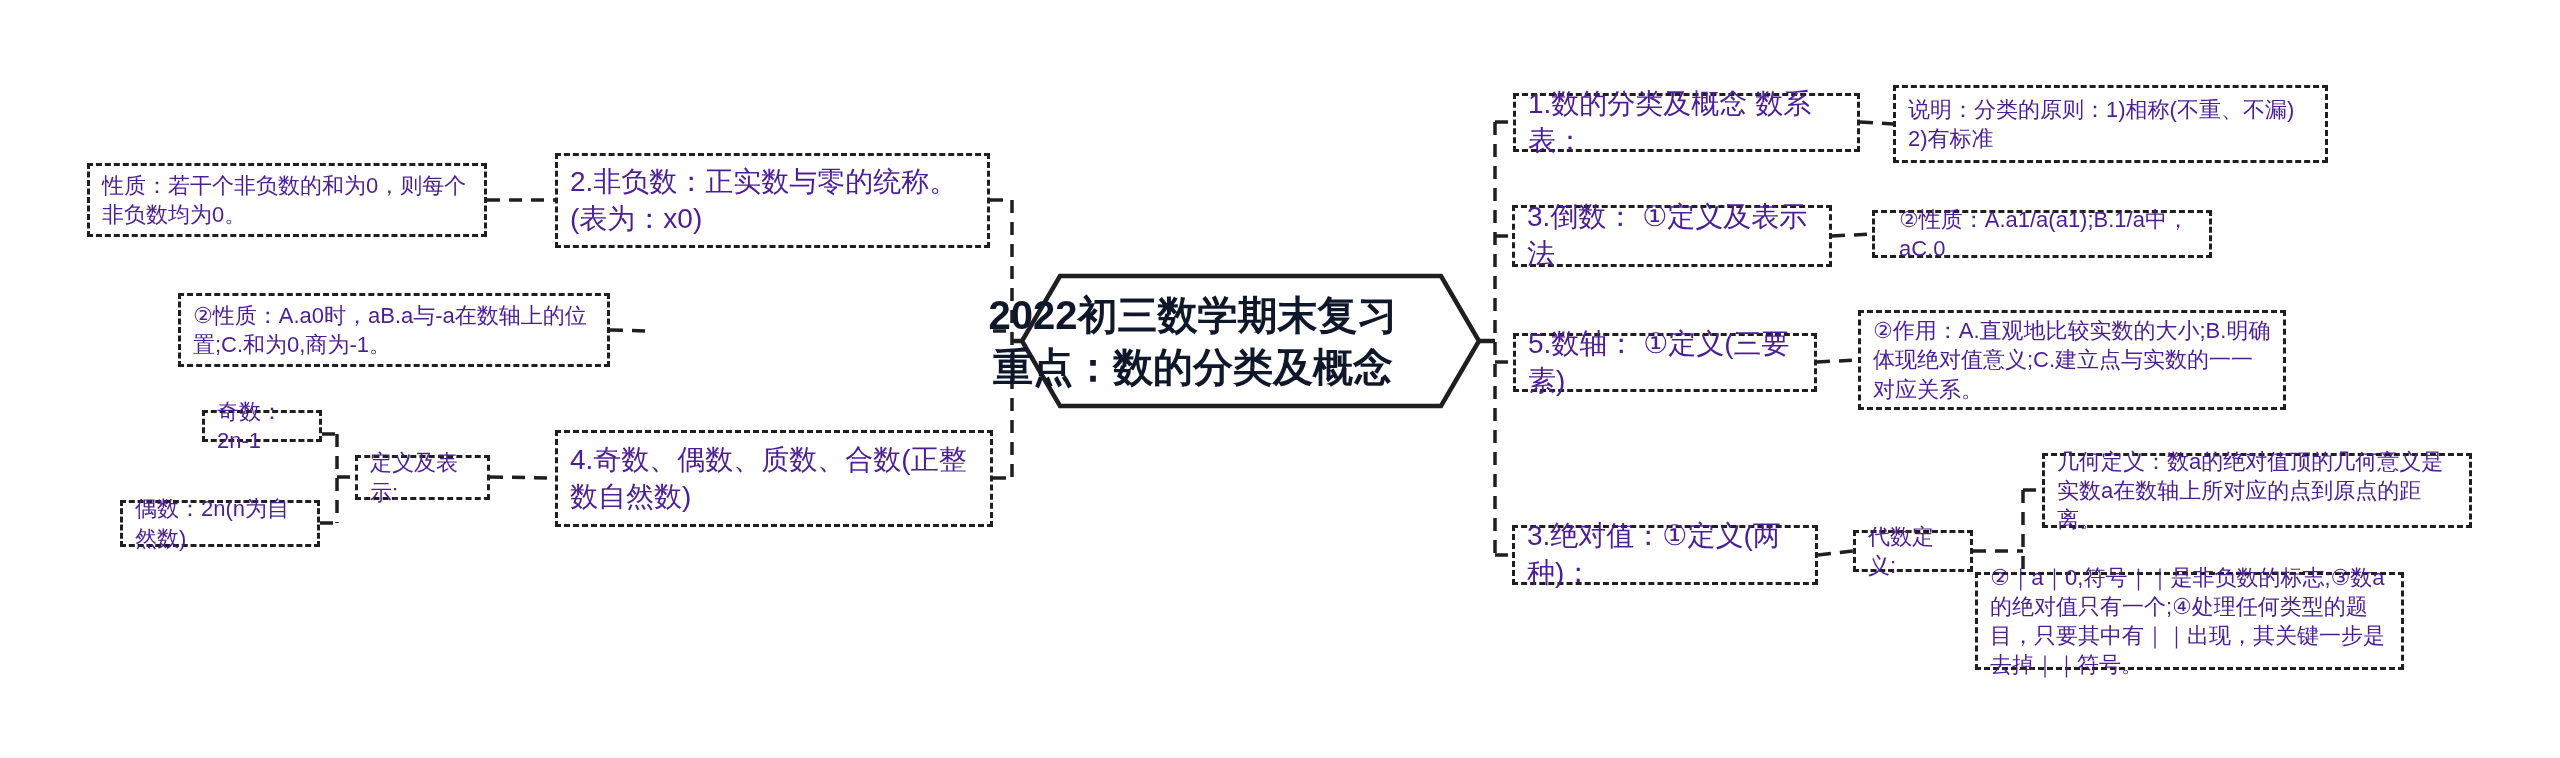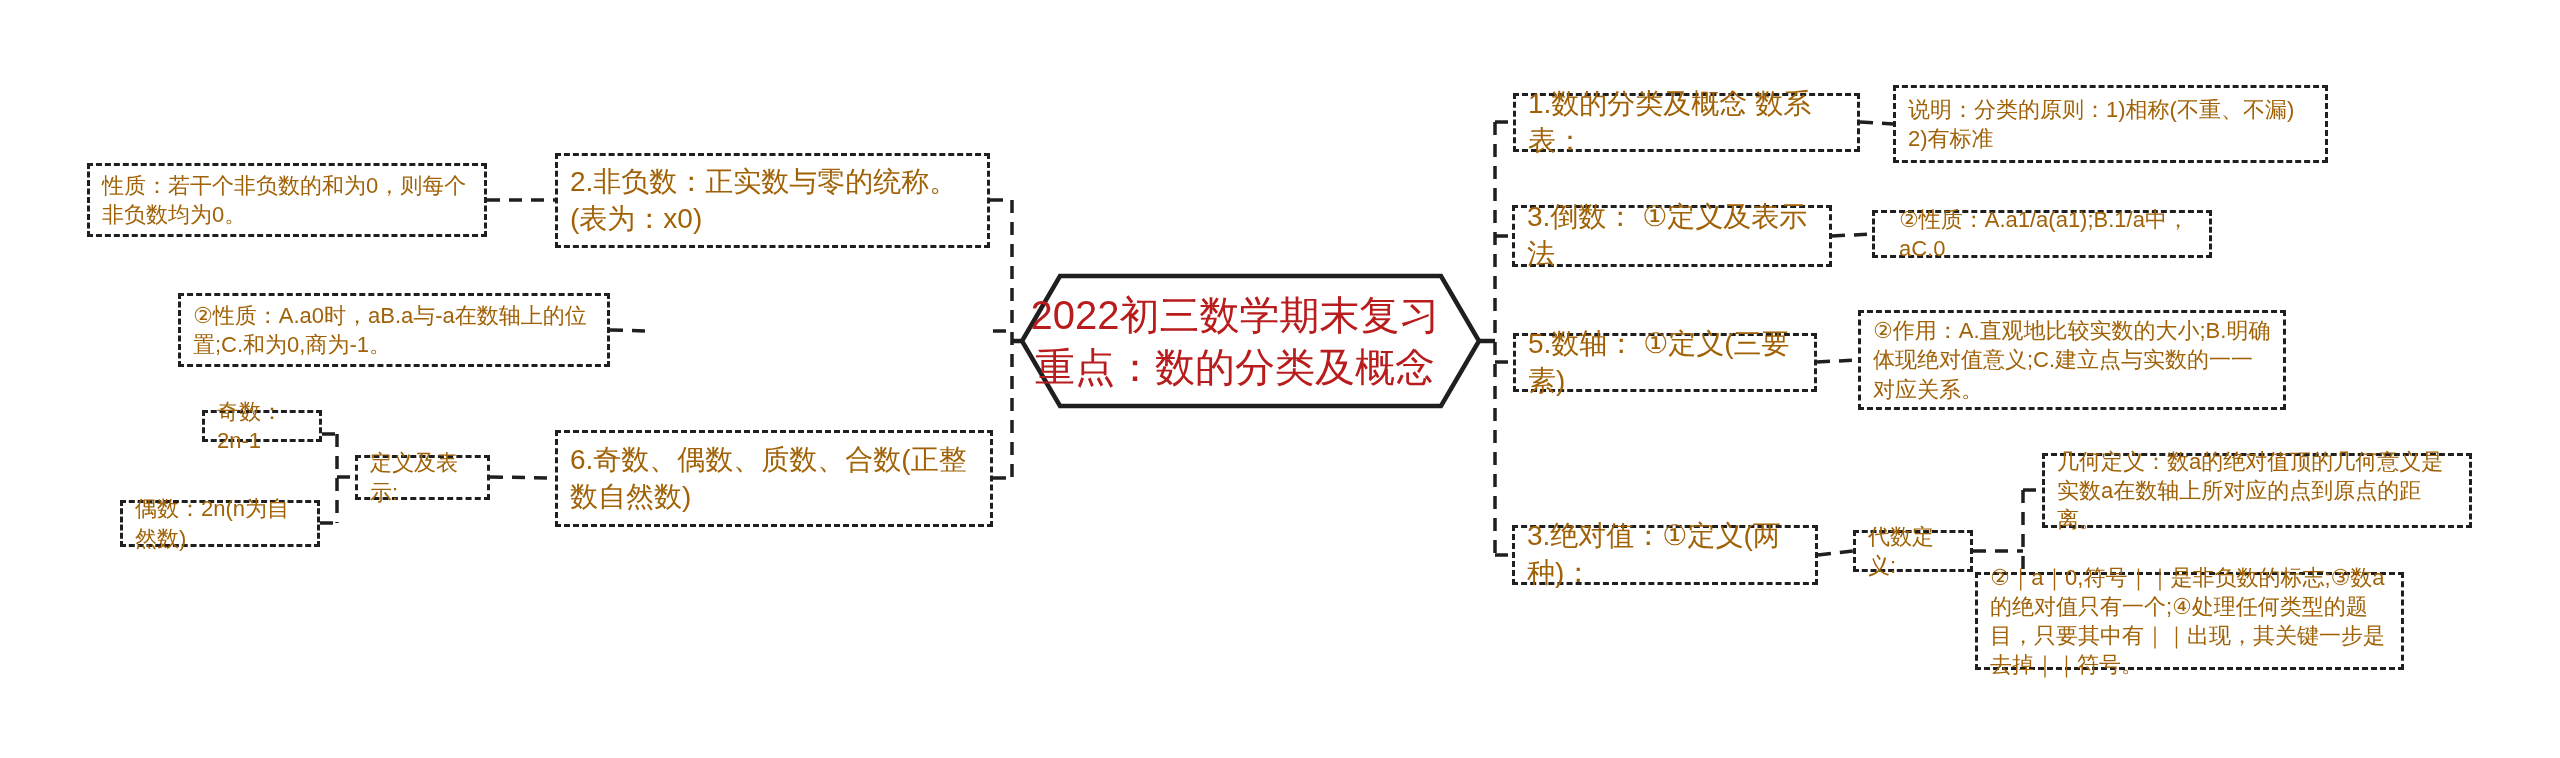--- a/index.html
+++ b/index.html
@@ -4,29 +4,29 @@
 <style>
   html,body{margin:0;padding:0;background:#ffffff;}
   #canvas{
     position:relative;width:2560px;height:758px;background:#ffffff;overflow:hidden;
     font-family:"Liberation Sans","DejaVu Sans",sans-serif;color:#1f1f1f;
   }
   #connectors{position:absolute;left:0;top:0;width:2560px;height:758px;}
   .node{
     position:absolute;box-sizing:border-box;background:#ffffff;
     border:3px dashed #1f1f1f;display:flex;align-items:center;
-    padding:4px 12px;line-height:1.32;color:#a16207;
+    padding:4px 12px;line-height:1.32;color:#4c1d95;
   }
   .leaf{font-size:22px;}
   .branch{font-size:28px;}
   .small{font-size:22px;justify-content:flex-start;}
   .hex-label{
-    position:absolute;left:1030px;top:276px;width:410px;height:130px;
+    position:absolute;left:988px;top:276px;width:410px;height:130px;
     display:flex;align-items:center;justify-content:center;text-align:center;
-    font-size:40px;line-height:1.3;color:#b91c1c;
+    font-size:40px;line-height:1.3;color:#0f172a;font-weight:bold;
   }
 </style>
 </head>
 <body>
 
 <div id="canvas">
 
   <svg id="connectors" viewBox="0 0 2560 758" xmlns="http://www.w3.org/2000/svg">
     <g stroke="#1f1f1f" stroke-width="3.5" fill="none" stroke-dasharray="13 9">
 
@@ -76,21 +76,21 @@
 
   <div class="node leaf" style="left:178px;top:293px;width:432px;height:74px;">②性质：A.a0时，aB.a与-a在数轴上的位置;C.和为0,商为-1。</div>
 
 
   <div class="node small" style="left:202px;top:410px;width:120px;height:32px;">奇数：2n-1</div>
 
   <div class="node small" style="left:120px;top:500px;width:200px;height:47px;">偶数：2n(n为自然数)</div>
 
   <div class="node small" style="left:355px;top:455px;width:135px;height:45px;">定义及表示:</div>
 
-  <div class="node branch" style="left:555px;top:430px;width:438px;height:97px;">6.奇数、偶数、质数、合数(正整数自然数)</div>
+  <div class="node branch" style="left:555px;top:430px;width:438px;height:97px;">4.奇数、偶数、质数、合数(正整数自然数)</div>
 
   <div class="node branch" style="left:1513px;top:93px;width:347px;height:59px;">1.数的分类及概念 数系表：</div>
 
   <div class="node leaf" style="left:1893px;top:85px;width:435px;height:78px;">说明：分类的原则：1)相称(不重、不漏) 2)有标准</div>
 
   <div class="node branch" style="left:1512px;top:205px;width:320px;height:62px;">3.倒数： ①定义及表示法</div>
 
   <div class="node leaf" style="left:1872px;top:210px;width:340px;height:48px;padding-left:24px;">②性质：A.a1/a(a1);B.1/a中，aC.0</div>
 
   <div class="node branch" style="left:1513px;top:333px;width:304px;height:59px;">5.数轴： ①定义(三要素)</div>

